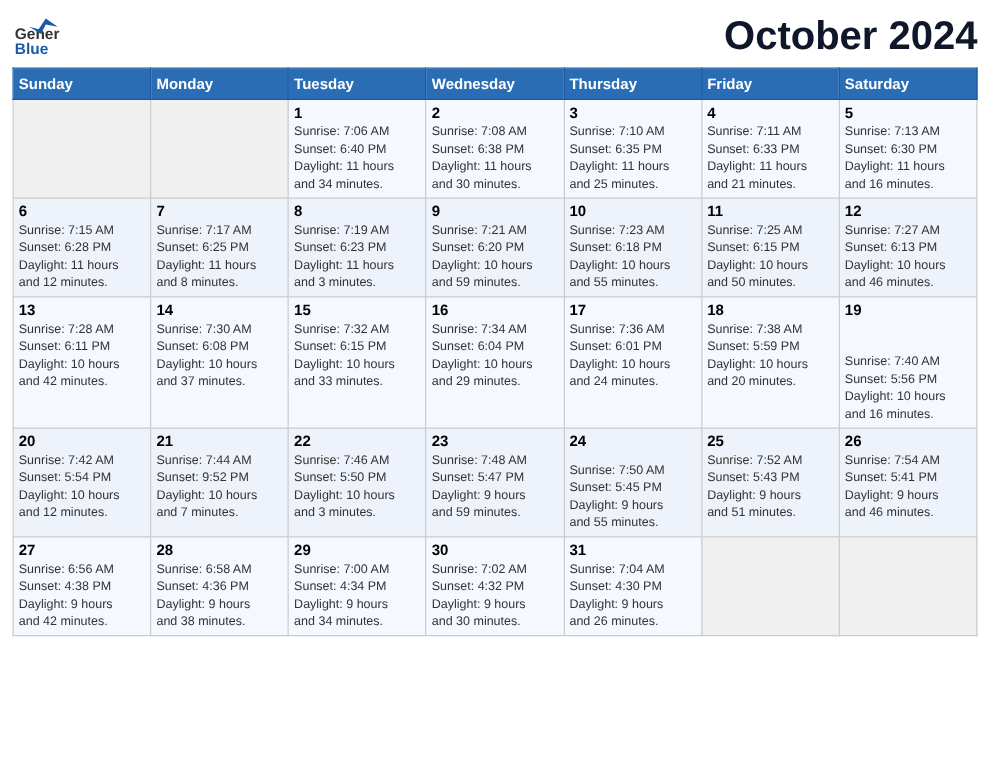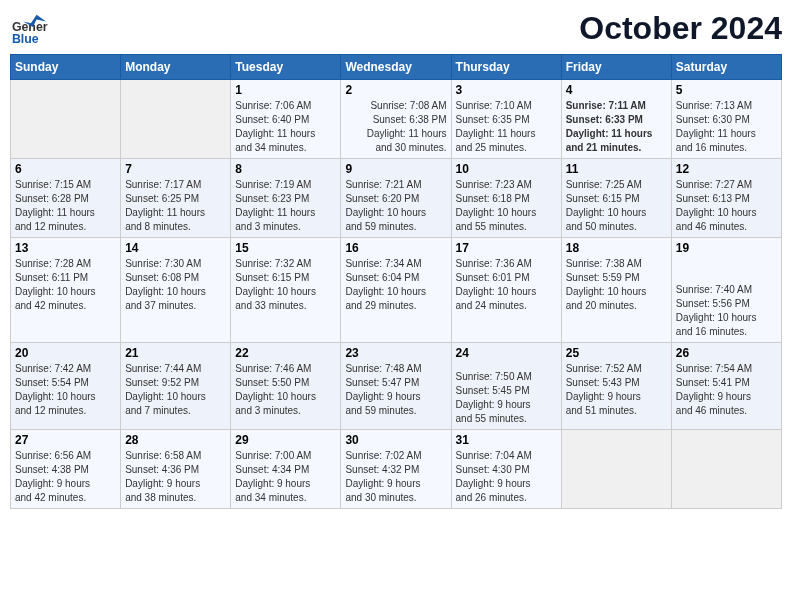--- a/index.html
+++ b/index.html
@@ -89,35 +89,35 @@
         <td class="empty"></td>
         <td>
           <div class="day-num">1</div>
           <div class="day-info" style="white-space: pre-line;">Sunrise: 7:06 AM
 Sunset: 6:40 PM
 Daylight: 11 hours
 and 34 minutes.</div>
         </td>
         <td>
           <div class="day-num">2</div>
-          <div class="day-info" style="white-space: pre-line; text-align: right;">Sunrise: 7:08 AM
+          <div class="day-info" style="white-space: pre-line;">Sunrise: 7:08 AM
 Sunset: 6:38 PM
 Daylight: 11 hours
 and 30 minutes.</div>
         </td>
         <td>
           <div class="day-num">3</div>
           <div class="day-info" style="white-space: pre-line;">Sunrise: 7:10 AM
 Sunset: 6:35 PM
 Daylight: 11 hours
 and 25 minutes.</div>
         </td>
         <td>
           <div class="day-num">4</div>
-          <div class="day-info" style="white-space: pre-line; font-weight: bold;">Sunrise: 7:11 AM
+          <div class="day-info" style="white-space: pre-line;">Sunrise: 7:11 AM
 Sunset: 6:33 PM
 Daylight: 11 hours
 and 21 minutes.</div>
         </td>
         <td>
           <div class="day-num">5</div>
           <div class="day-info" style="white-space: pre-line;">Sunrise: 7:13 AM
 Sunset: 6:30 PM
 Daylight: 11 hours
 and 16 minutes.</div>

